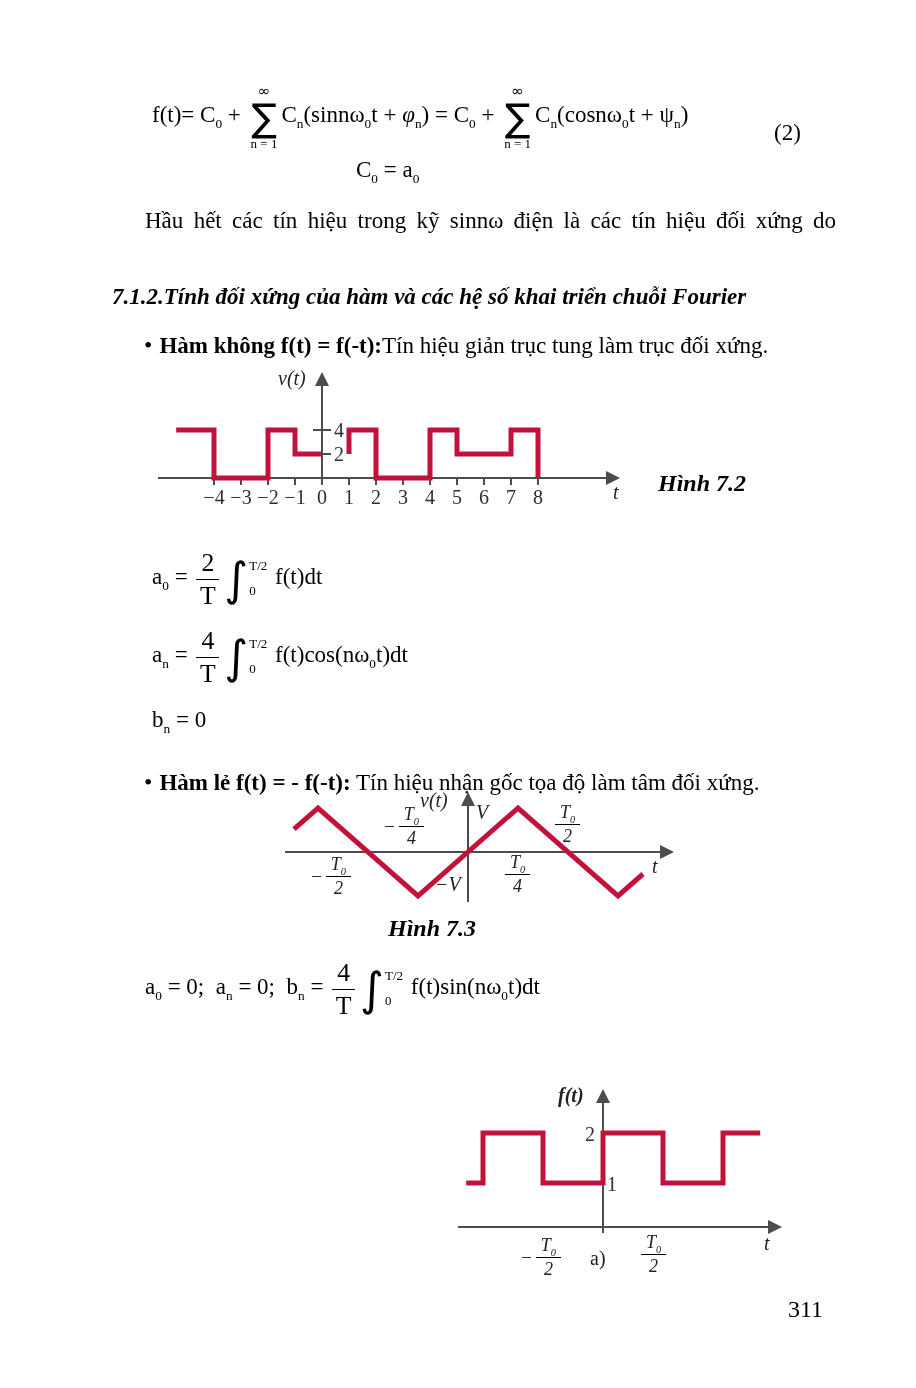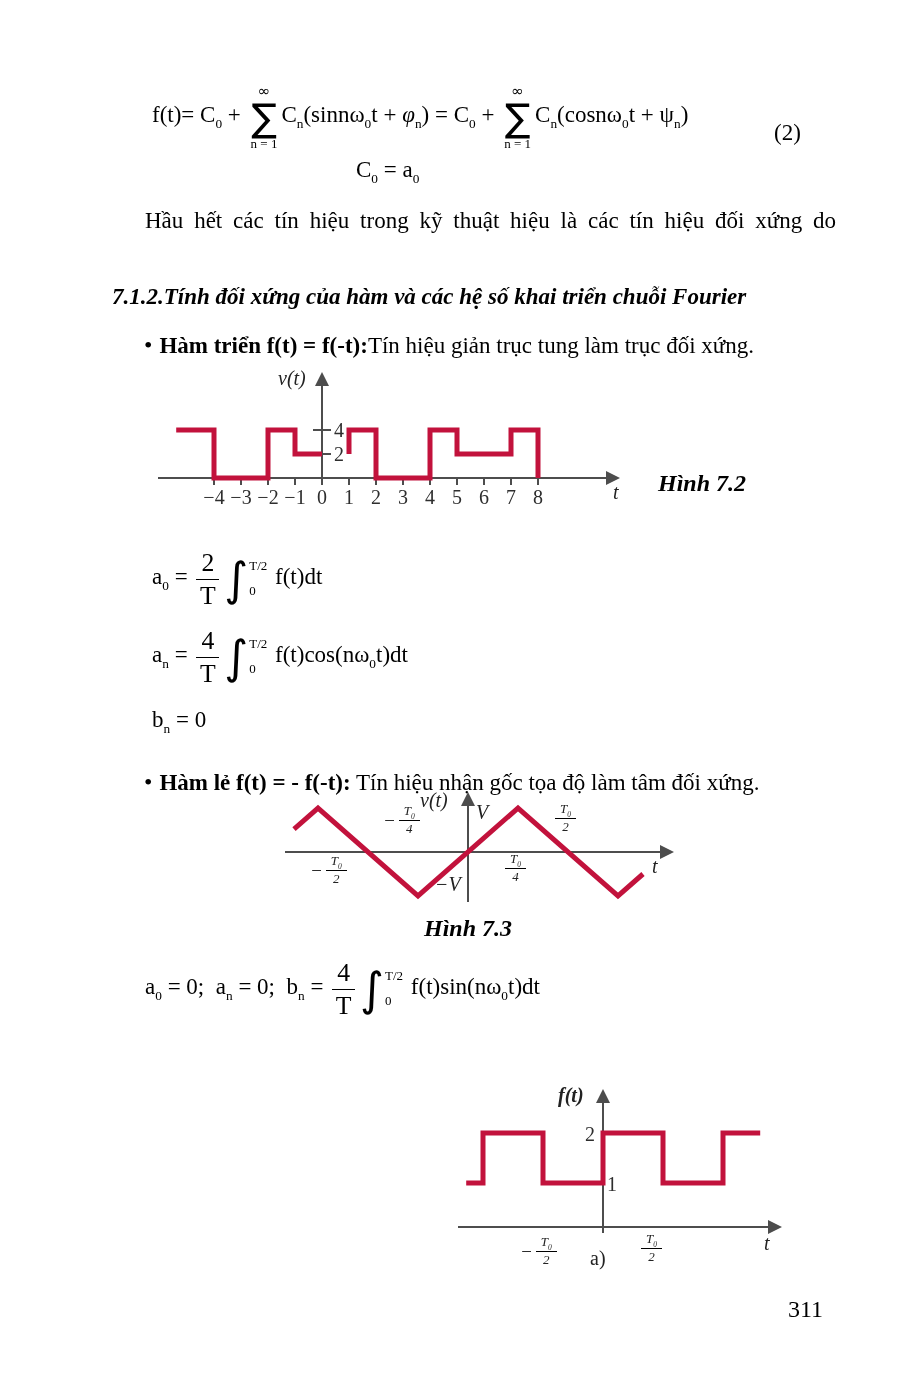--- a/index.html
+++ b/index.html
@@ -46,39 +46,39 @@
   .fig svg line { stroke:var(--axis,#4d4d4d); stroke-width:2; }
   .fig svg polygon { fill:var(--axis,#4d4d4d); }
   .fig svg polyline { fill:none; stroke:var(--wave,#C2123C); stroke-width:5;
                       stroke-linejoin:miter; stroke-linecap:butt; }
   .flabel { position:absolute; font-size:20px; color:#222; line-height:1; }
   .it { font-style:italic; }
   .xtick { position:absolute; width:24px; text-align:center; font-size:20px; color:#2e2e2e; top:116px; }
   .ytick { position:absolute; font-size:20px; color:#2e2e2e; }
   .fig-caption { position:absolute; font-weight:bold; font-style:italic; font-size:24px; white-space:nowrap;text-align:center; }
   .ffrac { display:inline-flex; align-items:center; font-size:19px; font-style:italic; }
-  .ffrac .tk-frac { font-size:13px; }
+  .ffrac .tk-frac { font-size:18px; }
 </style>
 </head>
 <body>
 
 <div class="page" style="--wave: #C2123C; --axis: #4d4d4d;">
 
   <div class="abs eqline" style="left:152px; top:84px;"><span class="tk-t">f(t)= C</span><sub>0</sub><span class="tk-t"> + </span><span class="tk-sum"><span class="s-top">∞</span><span class="s-sigma">∑</span><span class="s-bot">n = 1</span></span><span class="tk-t">C</span><sub>n</sub><span class="tk-t">(sinnω</span><sub>0</sub><span class="tk-t">t + </span><span class="tk-i">φ</span><sub>n</sub><span class="tk-t">) = C</span><sub>0</sub><span class="tk-t"> + </span><span class="tk-sum"><span class="s-top">∞</span><span class="s-sigma">∑</span><span class="s-bot">n = 1</span></span><span class="tk-t">C</span><sub>n</sub><span class="tk-t">(cosnω</span><sub>0</sub><span class="tk-t">t + ψ</span><sub>n</sub><span class="tk-t">)</span></div>
   <div class="abs" style="left:774px; top:120px; font-size:23px;">(2)</div>
   <div class="abs eqline" style="left:356px; top:156px;"><span class="tk-t">C</span><sub>0</sub><span class="tk-t"> = a</span><sub>0</sub></div>
 
   <div class="abs para" style="left:88px; top:204px; width:748px;">
-    <div class="l1">Hầu hết các tín hiệu trong kỹ thuật hiệu là các tín hiệu đối xứng do</div>
+    <div class="l1">Hầu hết các tín hiệu trong kỹ sinnω điện là các tín hiệu đối xứng do</div>
   </div>
 
   <div class="abs heading" style="left:112px; top:284px;">7.1.2.Tính đối xứng của hàm và các hệ số khai triển chuỗi Fourier</div>
 
   <div class="abs bullet" style="left:144px; top:332px;">
-    <span class="mk">•</span><span class="b">Hàm triển f(t) = f(-t):</span><span>Tín hiệu giản trục tung làm trục đối xứng.</span>
+    <span class="mk">•</span><span class="b">Hàm không f(t) = f(-t):</span><span>Tín hiệu giản trục tung làm trục đối xứng.</span>
   </div>
 
   <div class="fig" style="left:150px; top:370px; width:660px; height:160px;">
     <svg width="660" height="160">
 
       <line x1="8" y1="108" x2="458" y2="108"></line>
       <polygon points="456,101 456,115 470,108"></polygon>
       <line x1="172" y1="14" x2="172" y2="110"></line>
       <polygon points="165,16 179,16 172,2"></polygon>
 
@@ -162,21 +162,21 @@
         </span>
       </span>
     <span class="flabel ffrac" style="left:272px; top:12px;">
         <span class="tk-frac">
           <span class="f-num"><span class="tk-t">T</span><sub>0</sub></span>
           <span class="f-den"><span class="tk-t">2</span></span>
         </span>
       </span>
     <span class="flabel it" style="left:372px; top:66px;">t</span>
   </div>
-  <div class="abs fig-caption" style="left:388px; top:915px; position:absolute;margin-left:36px;">Hình 7.3</div>
+  <div class="abs fig-caption" style="left:388px; top:915px; position:absolute;">Hình 7.3</div>
 
   <div class="abs eqline" style="left:145px; top:958px;"><span class="tk-t">a</span><sub>0</sub><span class="tk-t"> = 0;  a</span><sub>n</sub><span class="tk-t"> = 0;  b</span><sub>n</sub><span class="tk-t"> = </span><span class="tk-frac"><span class="f-num"><span class="tk-t">4</span></span><span class="f-den"><span class="tk-t">T</span></span></span><span class="tk-int"><span class="i-sign">∫</span><span class="i-lims"><span>T/2</span><span>0</span></span></span><span class="tk-t"> f(t)sin(nω</span><sub>0</sub><span class="tk-t">t)dt</span></div>
 
 
   <div class="fig" style="left:440px; top:1085px; width:400px; height:200px;">
     <svg width="400" height="200">
       <line x1="18" y1="142" x2="330" y2="142"></line>
       <polygon points="328,135 328,149 342,142"></polygon>
       <line x1="163" y1="16" x2="163" y2="148"></line>
       <polygon points="156,18 170,18 163,4"></polygon>

